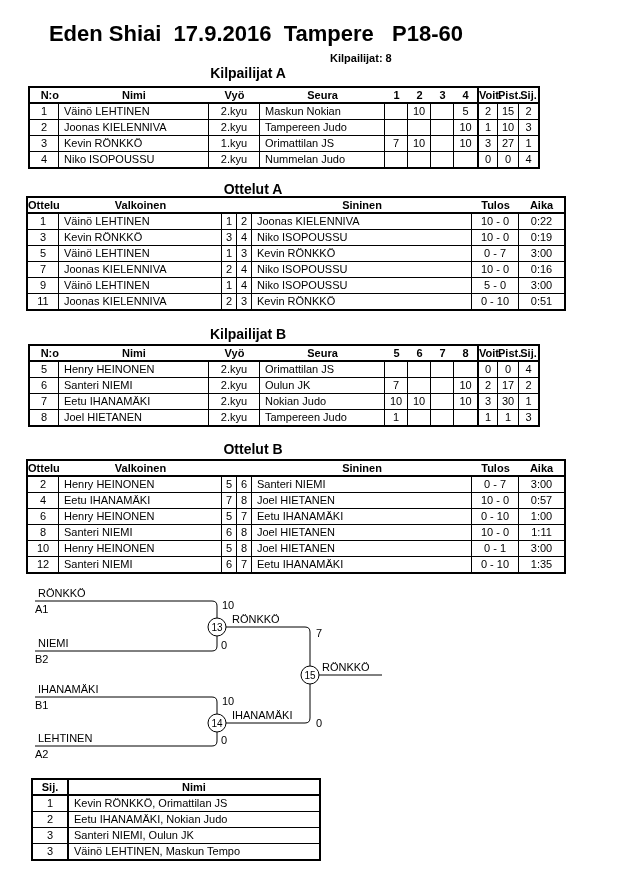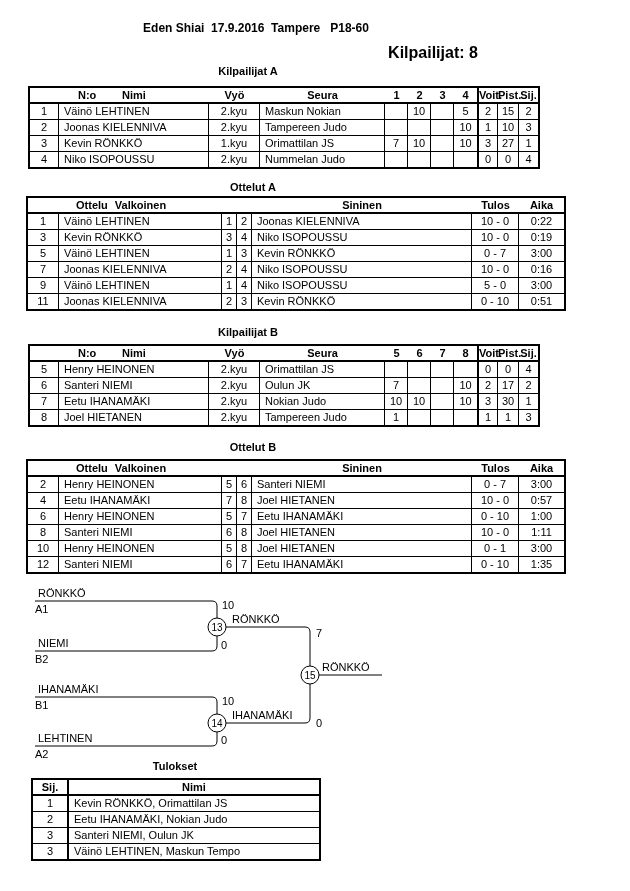--- a/index.html
+++ b/index.html
@@ -1,33 +1,33 @@
 <!DOCTYPE html>
 <html><head>
 <meta charset="utf-8">
 <style>
   html,body{margin:0;padding:0;background:#fff;}
   .canvas{position:relative;width:630px;height:891px;background:#fff;overflow:hidden;
           font-family:"Liberation Sans",sans-serif;color:#000;}
   .main-title{position:absolute;left:0;top:21px;width:512px;text-align:center;
-              font-size:12px;font-weight:bold;white-space:pre;}
-  .count{position:absolute;left:330px;top:44px;width:206px;text-align:center;
-         font-size:16px;font-weight:bold;}
-  .sec-title{position:absolute;width:200px;text-align:center;font-size:11px;font-weight:bold;}
+              font-size:22px;font-weight:bold;white-space:pre;}
+  .count{position:absolute;left:330px;top:52px;width:206px;text-align:left;
+         font-size:11px;font-weight:bold;}
+  .sec-title{position:absolute;width:200px;text-align:center;font-size:14px;font-weight:bold;}
   table.grid{position:absolute;border:2px solid #000;border-collapse:separate;border-spacing:0;
              table-layout:fixed;font-size:11px;line-height:13px;}
   .grid th{font-weight:bold;font-size:11px;border-bottom:2px solid #000;padding:0;height:14px;
            text-align:center;white-space:nowrap;overflow:visible;}
   .grid td{border-right:1px solid #000;border-bottom:1px solid #000;height:15px;
            padding:0 2px;overflow:hidden;white-space:nowrap;vertical-align:middle;}
   .grid td:last-child{border-right:none;}
   .grid tr.last td{border-bottom:none;}
   .grid .c{text-align:center;}
   .grid .l{text-align:left;padding-left:5px;}
-  .grid th.al{text-align:right;padding-left:48px;}
+  .grid th.al{text-align:right;}
   .grid .noR{border-right:none;}
   .grid .thickL{border-left:2px solid #000;}
   .grid .thickR{border-right:2px solid #000;}
   svg text{font-family:"Liberation Sans",sans-serif;font-size:11px;fill:#000;}
   svg text.mnum{font-size:10px;}
   svg .ln{stroke:#000;stroke-width:1;fill:none;}
   svg circle{stroke:#000;stroke-width:1;fill:#fff;}
 </style>
 </head>
 <body>
@@ -395,21 +395,20 @@
     <text x="38" y="693">IHANAMÄKI</text>
     <text x="35" y="709">B1</text>
     <text x="222" y="705">10</text>
     <text x="38" y="742">LEHTINEN</text>
     <text x="35" y="758">A2</text>
     <text x="221" y="744">0</text>
     <text x="232" y="719">IHANAMÄKI</text>
     <text x="316" y="727">0</text>
   </svg>
 
-  <div class="sec-title" style="left:75px;top:760px">Tulokset</div>
   <table class="grid" style="left:31px;top:778px;width:286px">
     <colgroup>
         <col style="width:36px">
         <col style="width:250px">
       </colgroup>
     <thead>
       <tr>
         <th class="thickR">Sij.</th>
         <th>Nimi</th>
       </tr>

